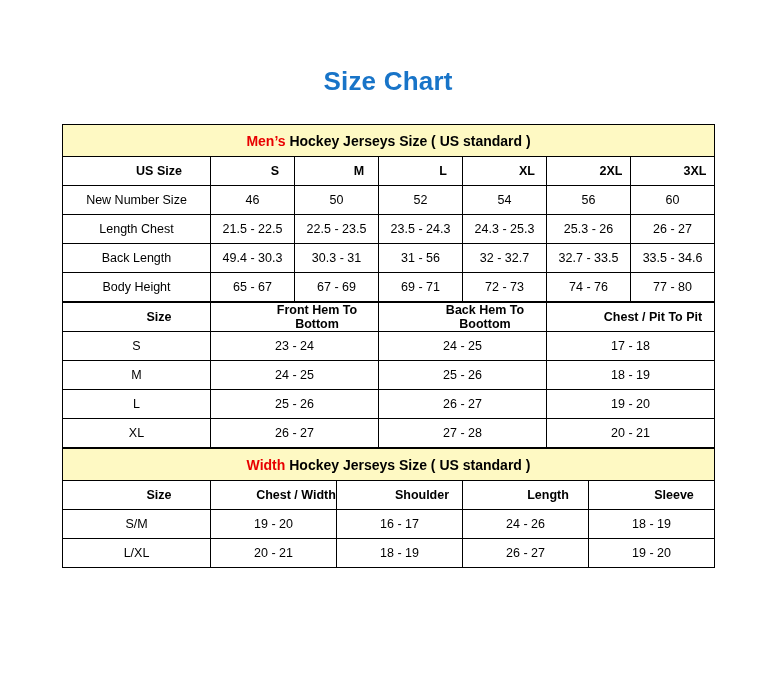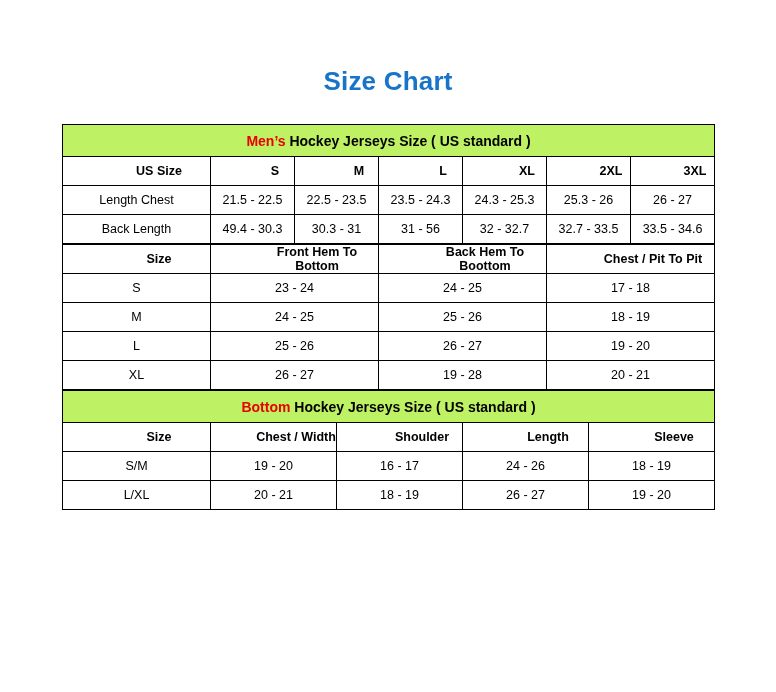--- a/index.html
+++ b/index.html
@@ -44,21 +44,21 @@
     font-size: 12.5px;
     text-align: center;
     vertical-align: middle;
     padding: 0;
     height: 28px;
     font-weight: normal;
     background: #ffffff;
   }
   
   tr.section-row td {
-    background: #bef264;
+    background: #fef9c3;
     height: 31px;
     font-size: 14px;
     font-weight: bold;
   }
   .sec-accent {
     color: #e80000;
     font-weight: bold;
   }
   .sec-rest {
     color: #000000;
@@ -109,36 +109,54 @@
         <tr class="col-head">
           <td class="rowlabel">US Size</td>
           <td>S</td>
           <td>M</td>
           <td>L</td>
           <td>XL</td>
           <td>2XL</td>
           <td>3XL</td>
         </tr>
         <tr>
+          <td class="rowlabel">New Number Size</td>
+          <td>46</td>
+          <td>50</td>
+          <td>52</td>
+          <td>54</td>
+          <td>56</td>
+          <td>60</td>
+        </tr>
+        <tr>
           <td class="rowlabel">Length Chest</td>
           <td>21.5 - 22.5</td>
           <td>22.5 - 23.5</td>
           <td>23.5 - 24.3</td>
           <td>24.3 - 25.3</td>
           <td>25.3 - 26</td>
           <td>26 - 27</td>
         </tr>
         <tr>
           <td class="rowlabel">Back Length</td>
           <td>49.4 - 30.3</td>
           <td>30.3 - 31</td>
           <td>31 - 56</td>
           <td>32 - 32.7</td>
           <td>32.7 - 33.5</td>
           <td>33.5 - 34.6</td>
+        </tr>
+        <tr>
+          <td class="rowlabel">Body Height</td>
+          <td>65 - 67</td>
+          <td>67 - 69</td>
+          <td>69 - 71</td>
+          <td>72 - 73</td>
+          <td>74 - 76</td>
+          <td>77 - 80</td>
         </tr>
       </tbody>
     </table>
 
     <table class="size-table">
       <colgroup>
         <col style="width:148px">
         <col style="width:168px">
         <col style="width:168px">
         <col style="width:168px">
@@ -164,38 +182,38 @@
         </tr>
         <tr>
           <td class="bold-cell">L</td>
           <td>25 - 26</td>
           <td>26 - 27</td>
           <td>19 - 20</td>
         </tr>
         <tr>
           <td class="bold-cell">XL</td>
           <td>26 - 27</td>
-          <td>19 - 28</td>
+          <td>27 - 28</td>
           <td>20 - 21</td>
         </tr>
       </tbody>
     </table>
 
     <table class="size-table">
       <colgroup>
         <col style="width:148px">
         <col style="width:126px">
         <col style="width:126px">
         <col style="width:126px">
         <col style="width:126px">
       </colgroup>
       <tbody>
         <tr class="section-row">
           <td colspan="5">
-            <span class="sec-accent">Bottom</span><span class="sec-rest"> Hockey Jerseys Size ( US standard )</span>
+            <span class="sec-accent">Width</span><span class="sec-rest"> Hockey Jerseys Size ( US standard )</span>
           </td>
         </tr>
         <tr class="col-head">
           <td class="rowlabel">Size</td>
           <td>Chest / Width</td>
           <td>Shoulder</td>
           <td>Length</td>
           <td>Sleeve</td>
         </tr>
         <tr>

